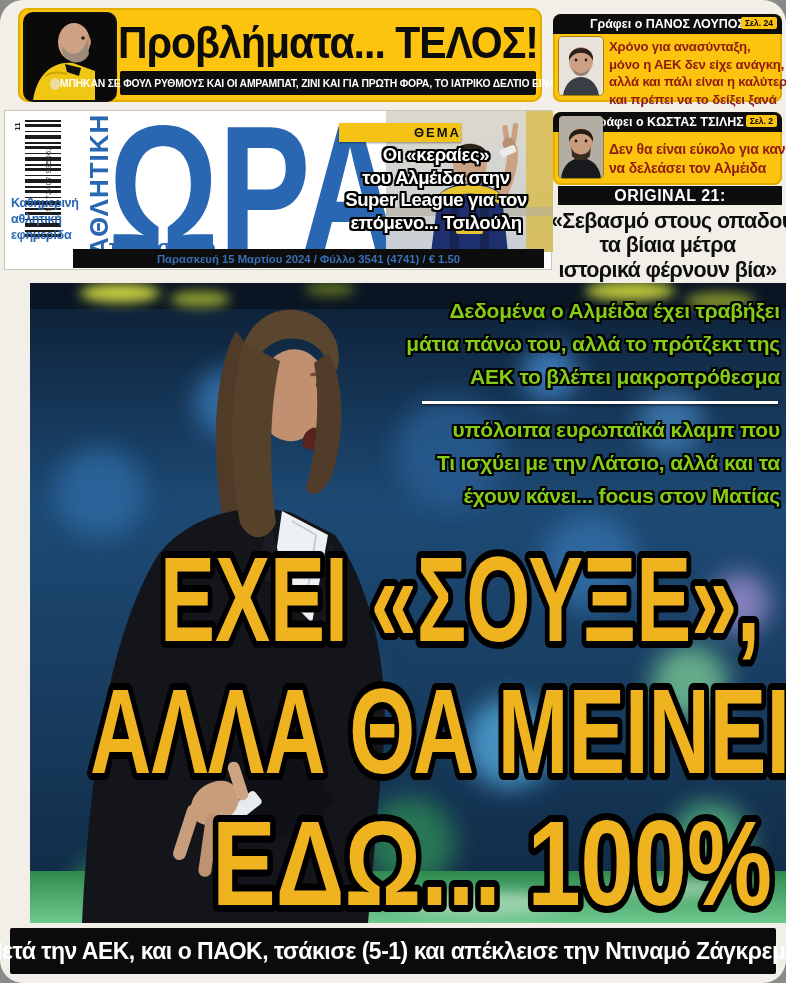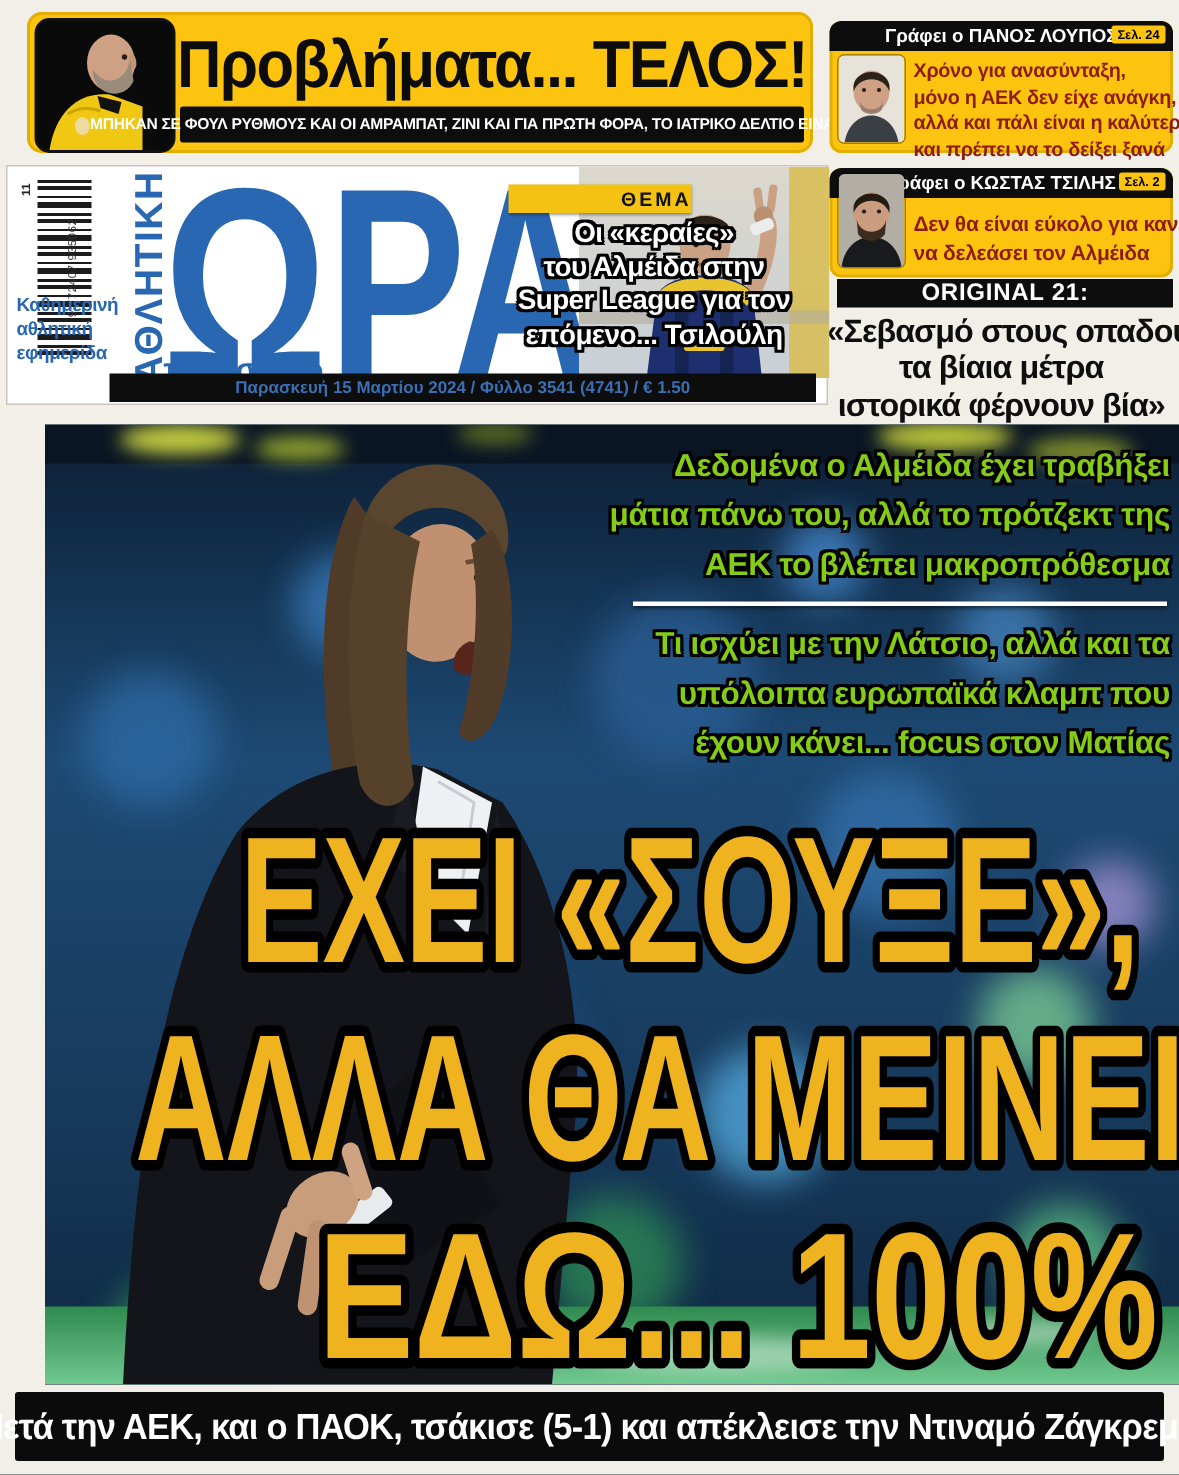--- a/index.html
+++ b/index.html
@@ -1,17 +1,17 @@
 <!DOCTYPE html>
 <html><head>
 <meta charset="utf-8">
 <style>
   html,body{margin:0;padding:0;background:#8a8a8a;}
   .page{position:relative;width:786px;height:983px;background:#f2efe9;overflow:hidden;
-        font-family:"Liberation Sans",sans-serif;-webkit-font-smoothing:antialiased;}
+        font-family:"Liberation Sans",sans-serif;border-radius:23px;-webkit-font-smoothing:antialiased;}
   
   .top-banner{position:absolute;left:18px;top:8px;width:524px;height:94px;background:#fcc40f;
               border-radius:10px;box-shadow:inset 0 0 0 2px #e3ae00;}
   .gk-photo{position:absolute;left:5px;top:4px;width:90px;height:86px;background:#0a0a0a;
             border-radius:10px;overflow:hidden;border:2px solid #111;}
   .banner-title{position:absolute;left:102px;top:6px;right:6px;height:58px;display:flex;align-items:center;
                 justify-content:center;font-size:41px;font-weight:bold;color:#0c0c0c;letter-spacing:-1px;
                 transform:scaleY(1.08);white-space:nowrap;}
   .banner-strip{position:absolute;left:102px;right:6px;bottom:7px;height:24px;background:#0d0d0d;border-radius:2px;
                 display:flex;align-items:center;justify-content:center;}
@@ -304,22 +304,22 @@
       </g>
     </svg>
 
     <div class="deck one o2">
       <span>Δεδομένα ο Αλμέιδα έχει τραβήξει</span>
       <span>μάτια πάνω του, αλλά το πρότζεκτ της</span>
       <span>ΑΕΚ το βλέπει μακροπρόθεσμα</span>
     </div>
     <div class="deck-divider"></div>
     <div class="deck two o2">
+      <span>υπόλοιπα ευρωπαϊκά κλαμπ που</span>
       <span>Τι ισχύει με την Λάτσιο, αλλά και τα</span>
-      <span>υπόλοιπα ευρωπαϊκά κλαμπ που</span>
       <span>έχουν κάνει... focus στον Ματίας</span>
     </div>
 
     <svg class="headline-svg" viewBox="0 0 756 400">
       <text class="hl" x="430" y="118" text-anchor="middle" textLength="600" lengthAdjust="spacingAndGlyphs" paint-order="stroke">ΕΧΕΙ «ΣΟΥΞΕ»,</text>
       <text class="hl" x="410" y="250" text-anchor="middle" textLength="700" lengthAdjust="spacingAndGlyphs" paint-order="stroke">ΑΛΛΑ ΘΑ ΜΕΙΝΕΙ</text>
       <text class="hl" x="462" y="382" text-anchor="middle" textLength="560" lengthAdjust="spacingAndGlyphs" paint-order="stroke">ΕΔΩ... 100%</text>
     </svg>
   </div>
 

